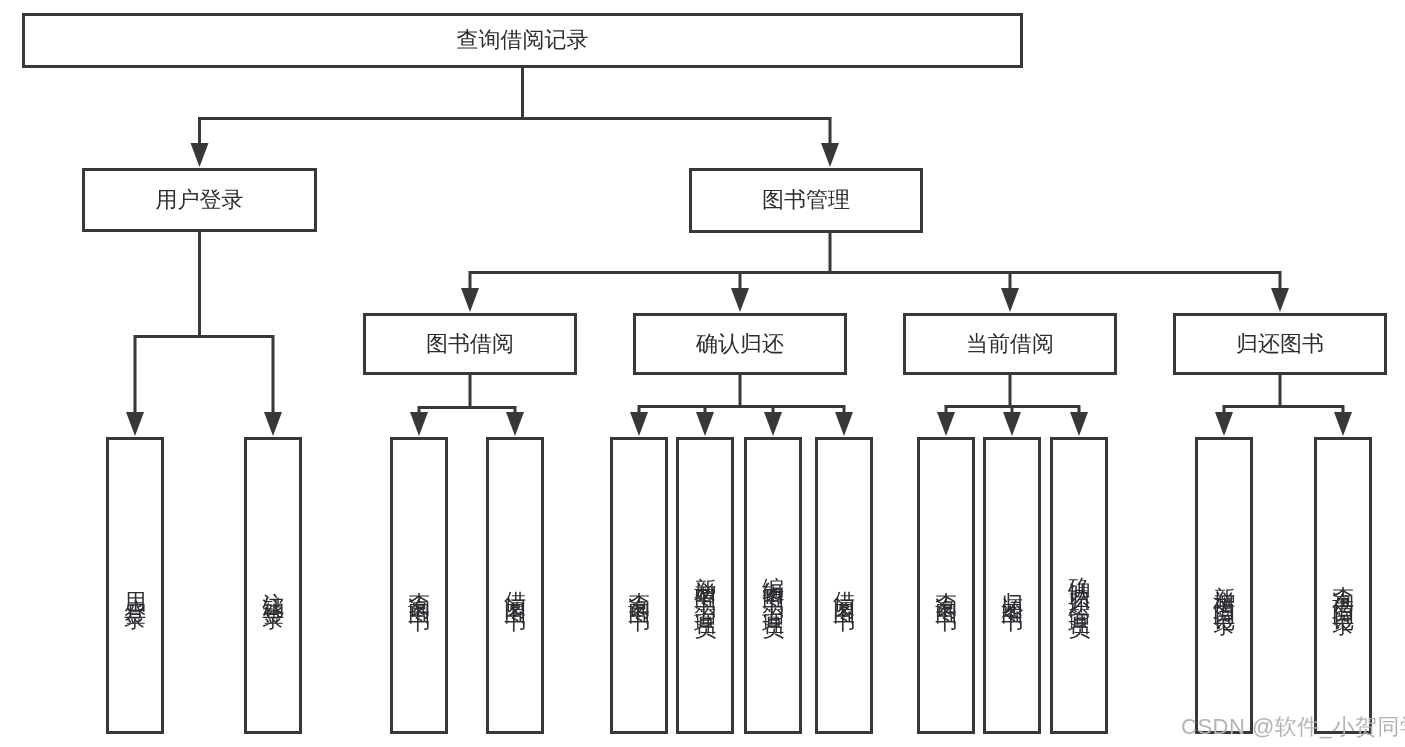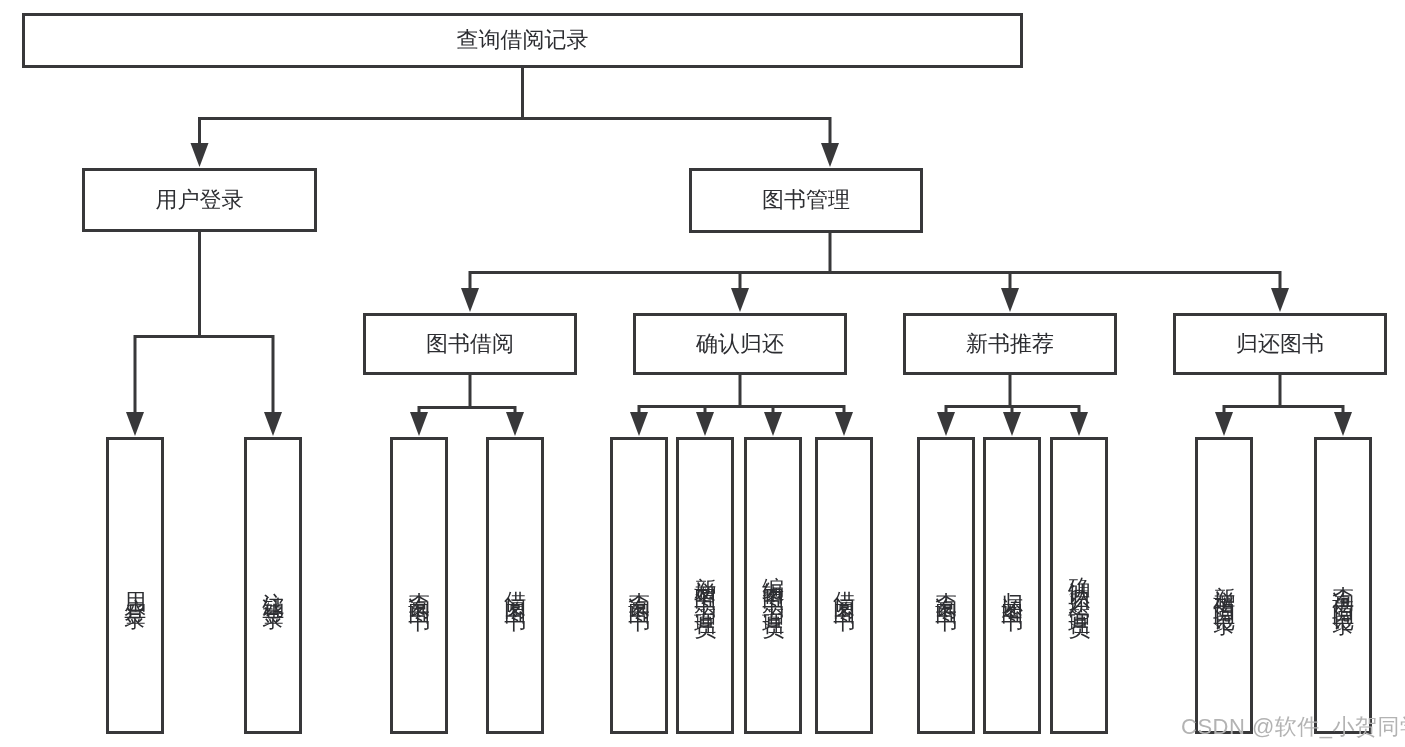--- a/index.html
+++ b/index.html
@@ -134,21 +134,21 @@
     </g>
   </svg>
 
   <div class="node" style="left:22px;top:13px;width:1001px;height:55px">查询借阅记录</div>
 
   <div class="node" style="left:82px;top:168px;width:235px;height:64px">用户登录</div>
   <div class="node" style="left:689px;top:168px;width:234px;height:65px">图书管理</div>
 
   <div class="node" style="left:363px;top:313px;width:214px;height:62px">图书借阅</div>
   <div class="node" style="left:633px;top:313px;width:214px;height:62px">确认归还</div>
-  <div class="node" style="left:903px;top:313px;width:214px;height:62px">新书推荐</div>
+  <div class="node" style="left:903px;top:313px;width:214px;height:62px">当前借阅</div>
   <div class="node" style="left:1173px;top:313px;width:214px;height:62px">归还图书</div>
 
   <div class="node node-v" style="left:106px">用户登录</div>
   <div class="node node-v" style="left:244px">注销登录</div>
 
   <div class="node node-v" style="left:390px">查询图书</div>
   <div class="node node-v" style="left:486px">借阅图书</div>
 
   <div class="node node-v" style="left:610px">查询图书</div>
   <div class="node node-v" style="left:676px">新增图书（管理员）</div>

